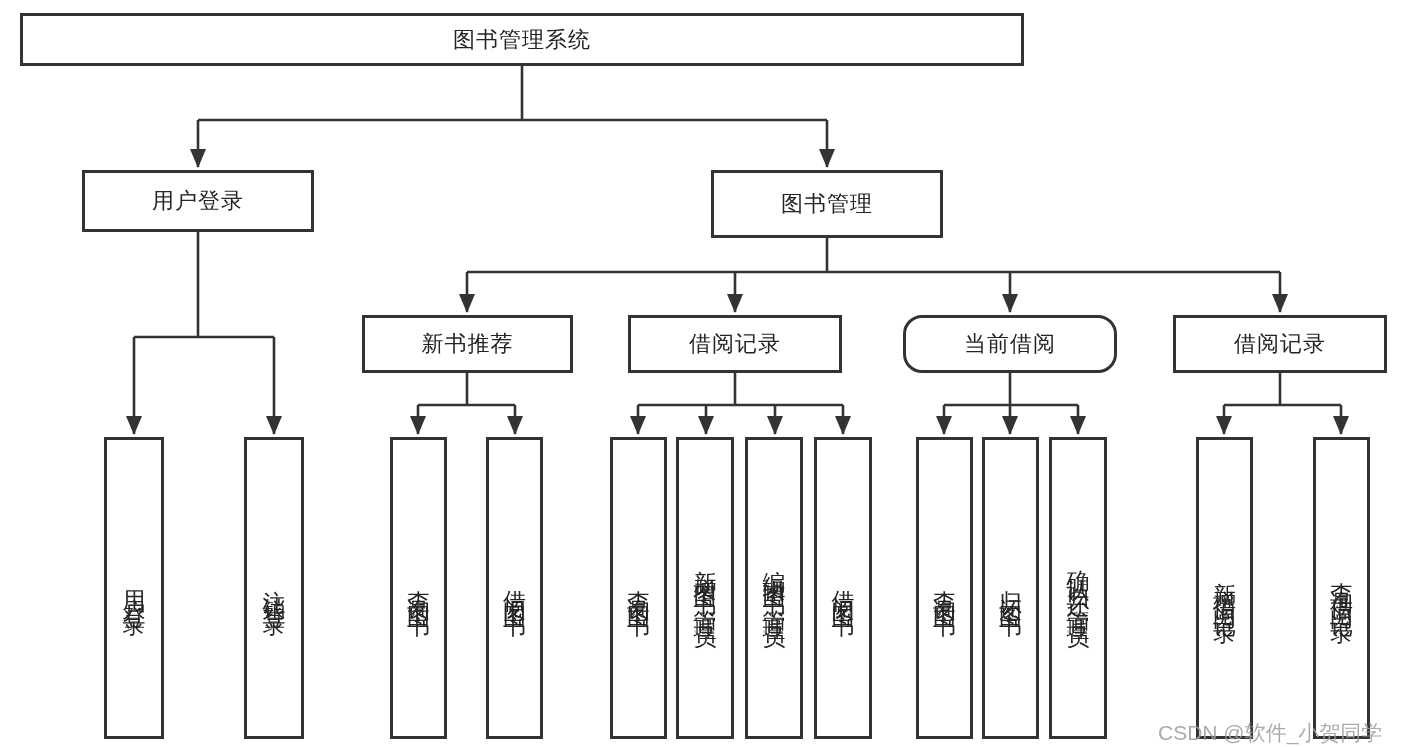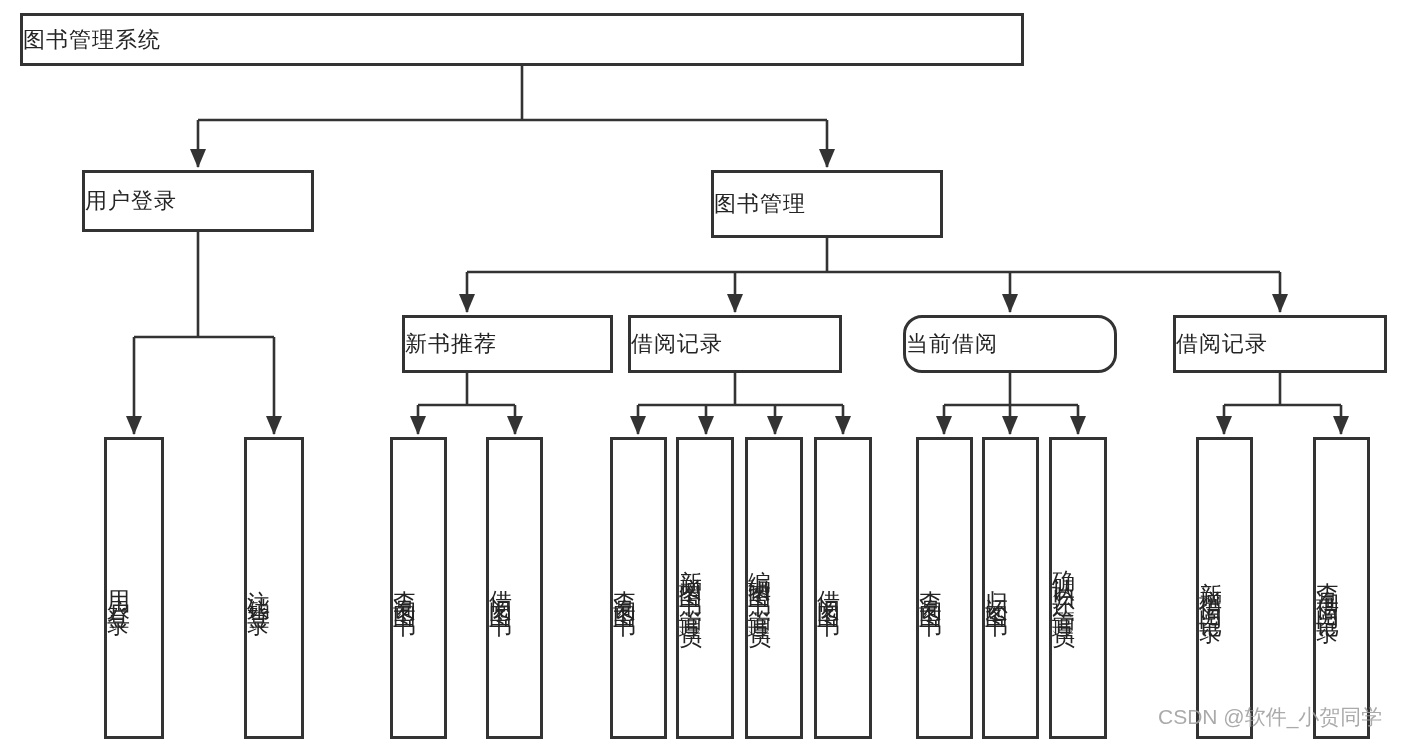--- a/index.html
+++ b/index.html
@@ -19,40 +19,40 @@
     left: 0; top: 0;
     width: 1405px; height: 747px;
     pointer-events: none;
   }
   .node {
     position: absolute;
     background: #ffffff;
     border: 3px solid #333333;
     display: flex;
     align-items: center;
-    justify-content: flex-start;
+    justify-content: center;
     color: #242424;
   }
   .hnode {
     font-size: 22px;
     letter-spacing: 1px;
     white-space: nowrap;
   }
   .leaf .vtext {
     writing-mode: vertical-rl;
     text-orientation: mixed;
     line-height: 1;
     font-size: 23px;
     letter-spacing: 8px;
     white-space: nowrap;
   }
   .watermark {
     position: absolute;
     left: 1158px;
-    top: 703px;
+    top: 719px;
     font-size: 21px;
     color: rgba(158,158,158,0.88);
     white-space: nowrap;
     z-index: 5;
   }
 </style>
 </head>
 <body>
 
 <div class="stage">
@@ -111,21 +111,21 @@
     <span>图书管理系统</span>
   </div>
 
   <div class="node hnode" style="left:82px; top:170px; width:232px; height:62px;">
     <span>用户登录</span>
   </div>
   <div class="node hnode" style="left:711px; top:170px; width:232px; height:68px;">
     <span>图书管理</span>
   </div>
 
-  <div class="node hnode" style="left:362px; top:315px; width:211px; height:58px;margin-left:40px;">
+  <div class="node hnode" style="left:362px; top:315px; width:211px; height:58px;">
     <span>新书推荐</span>
   </div>
   <div class="node hnode" style="left:628px; top:315px; width:214px; height:58px;">
     <span>借阅记录</span>
   </div>
   <div class="node hnode" style="left:903px; top:315px; width:214px; height:58px;border-radius:19px;">
     <span>当前借阅</span>
   </div>
   <div class="node hnode" style="left:1173px; top:315px; width:214px; height:58px;">
     <span>借阅记录</span>

